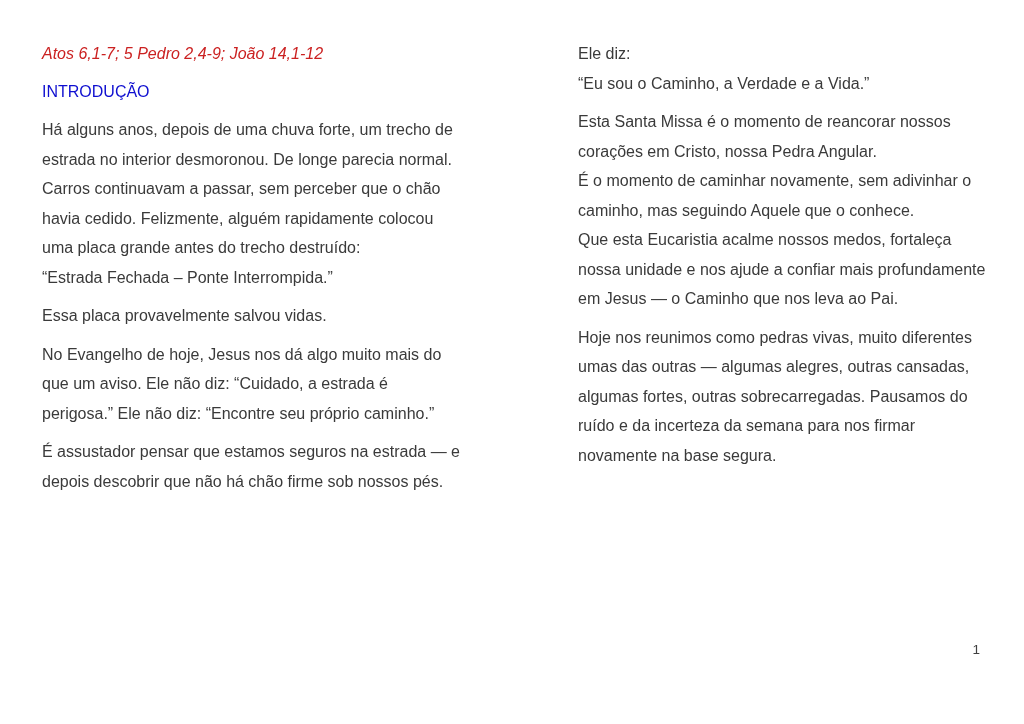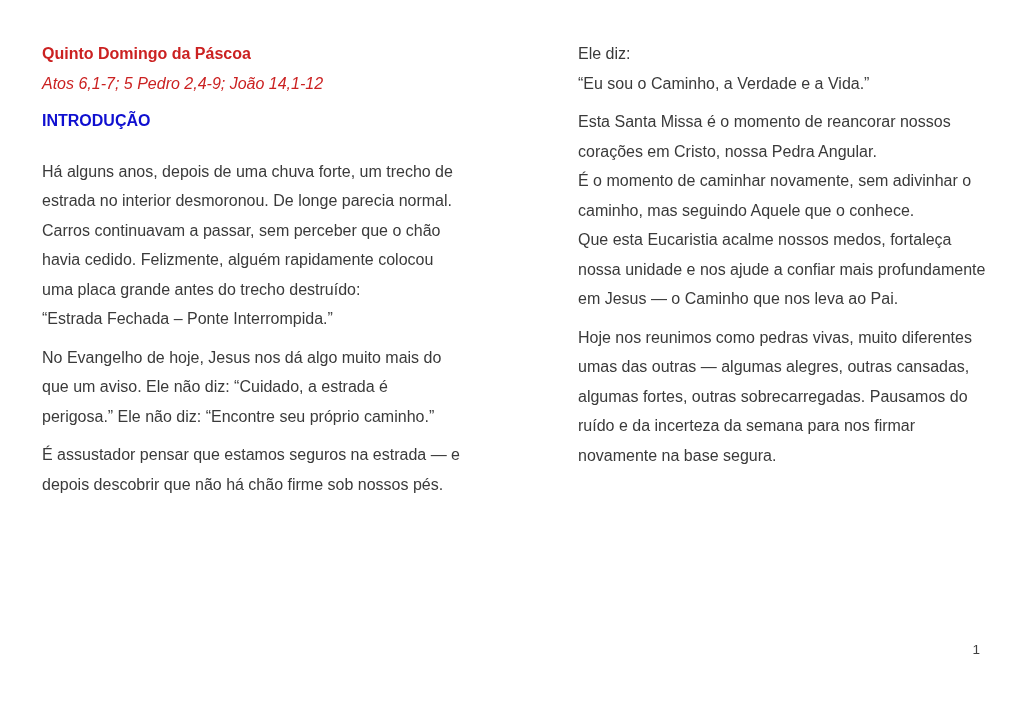--- a/index.html
+++ b/index.html
@@ -35,22 +35,22 @@
     margin: 0;
     font-weight: bold;
     color: var(--title-red, #cb2121);
   }
   .readings {
     margin: 0 0 8px 0;
     font-style: italic;
     color: var(--title-red, #cb2121);
   }
   .section-heading {
-    margin: 0 0 21px 0;
-    font-weight: bold;
+    margin: 0 0 9px 0;
+    font-weight: normal;
     color: var(--heading-blue, #0f0fd0);
   }
   .para {
     margin: 0 0 9px 0;
     white-space: pre-line;
   }
   .page-number {
     position: absolute;
     top: 640px;
     right: 44px;
@@ -58,29 +58,29 @@
     line-height: 20px;
     color: #404040;
   }
 </style>
 </head>
 <body>
 
 <div class="page">
 
   <div class="col col-left">
-    <p class="doc-title">Quinto Domingo da Páscoa</p>
     <p class="readings">Atos 6,1-7; 5 Pedro 2,4-9; João 14,1-12</p>
     <p class="section-heading">INTRODUÇÃO</p>
     <p class="para">Há alguns anos, depois de uma chuva forte, um trecho de
 estrada no interior desmoronou. De longe parecia normal.
 Carros continuavam a passar, sem perceber que o chão
 havia cedido. Felizmente, alguém rapidamente colocou
 uma placa grande antes do trecho destruído:
 “Estrada Fechada – Ponte Interrompida.”</p>
+    <p class="para">Essa placa provavelmente salvou vidas.</p>
     <p class="para">No Evangelho de hoje, Jesus nos dá algo muito mais do
 que um aviso. Ele não diz: “Cuidado, a estrada é
 perigosa.” Ele não diz: “Encontre seu próprio caminho.”</p>
     <p class="para">É assustador pensar que estamos seguros na estrada — e
 depois descobrir que não há chão firme sob nossos pés.</p>
   </div>
 
   <div class="col col-right">
     <p class="para">Ele diz:
 “Eu sou o Caminho, a Verdade e a Vida.”</p>

